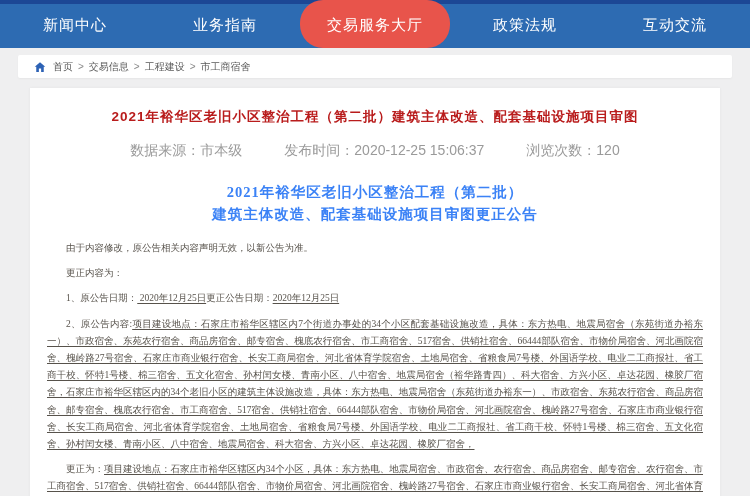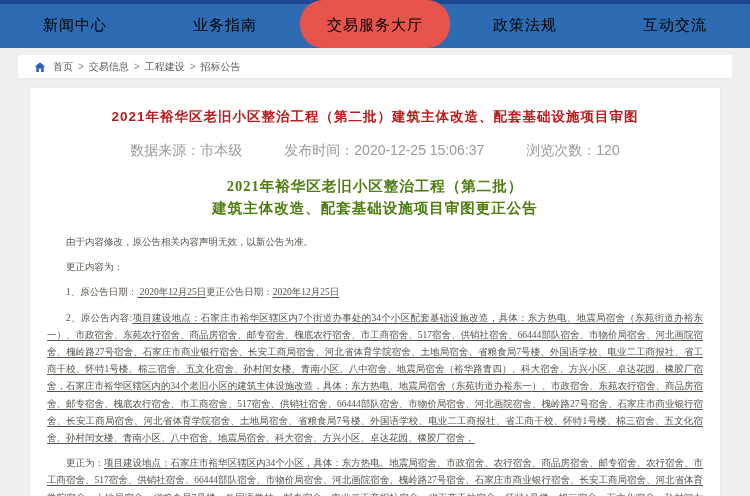--- a/index.html
+++ b/index.html
@@ -23,21 +23,21 @@
     height: 4px;
     background: #1c4795;
   }
   .navitem {
     position: relative;
     z-index: 1;
     flex: 1 1 0;
     display: flex;
     align-items: center;
     justify-content: center;
-    color: #000000;
+    color: #ffffff;
     font-size: 15px;
     letter-spacing: 1px;
     padding-top: 2px;
     cursor: pointer;
   }
   .navitem.active { background: #e8544b; border-radius: 23px; }
 
   
   .breadcrumb-bar {
     margin: 7px 18px 0;
@@ -74,27 +74,27 @@
   }
   .meta {
     margin-top: 16px;
     display: flex;
     justify-content: center;
     gap: 42px;
     font-size: 14px;
     color: #9a9a9a;
   }
   .doc-heading {
-    margin-top: 15px;
+    margin-top: 21px;
     text-align: center;
     font-family: "Liberation Serif", "DejaVu Serif", serif;
     font-weight: 700;
     font-size: 14.5px;
     line-height: 22px;
-    color: #4d7c0f;
+    color: #3b82f6;
     letter-spacing: 1px;
   }
   .doc-body {
     margin-top: 15px;
     font-family: "Liberation Serif", "DejaVu Serif", serif;
     font-size: 9.5px;
     line-height: 17.2px;
     color: #57524b;
     text-align: justify;
   }
@@ -123,21 +123,21 @@
       <svg viewBox="0 0 16 16">
           <path d="M8 1.5 L15 7.5 H13 V14.5 H9.5 V10 H6.5 V14.5 H3 V7.5 H1 Z"></path>
         </svg>
     </span>
     <span class="crumb">首页</span>
     <span class="crumb-sep">&gt;</span>
     <span class="crumb">交易信息</span>
     <span class="crumb-sep">&gt;</span>
     <span class="crumb">工程建设</span>
     <span class="crumb-sep">&gt;</span>
-    <span class="crumb">招标公告</span>
+    <span class="crumb">市工商宿舍</span>
   </div>
 
   <main class="panel">
     <h1 class="page-title">2021年裕华区老旧小区整治工程（第二批）建筑主体改造、配套基础设施项目审图</h1>
 
     <div class="meta">
       <span><span>数据来源：</span><span>市本级</span></span>
       <span><span>发布时间：</span><span>2020-12-25 15:06:37</span></span>
       <span><span>浏览次数：</span><span>120</span></span>
     </div>

